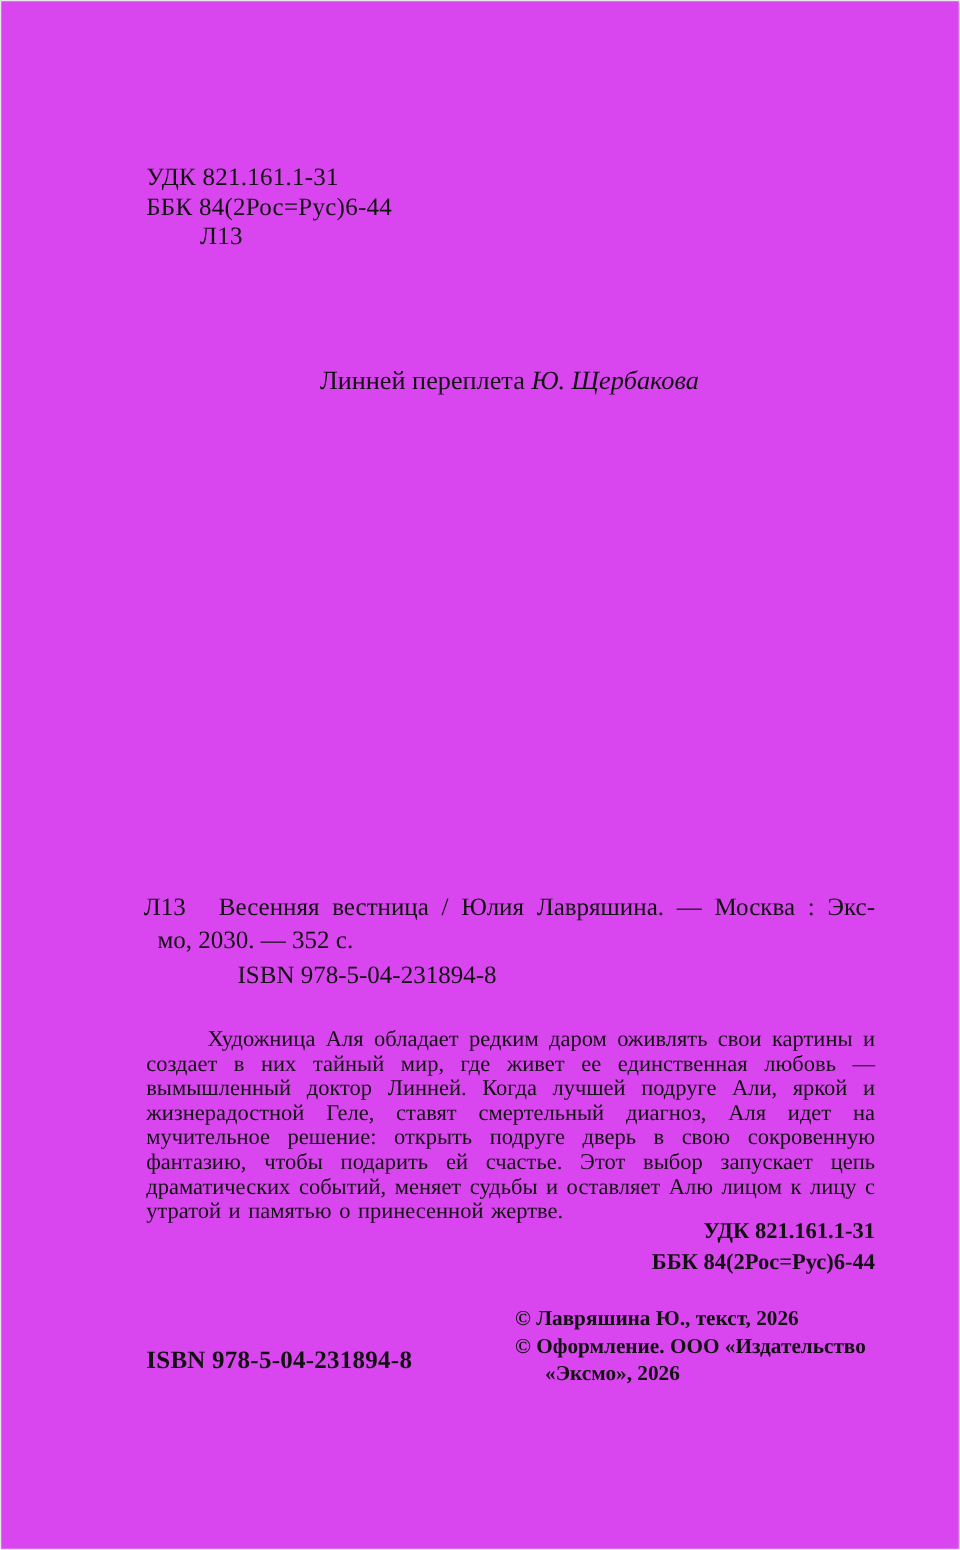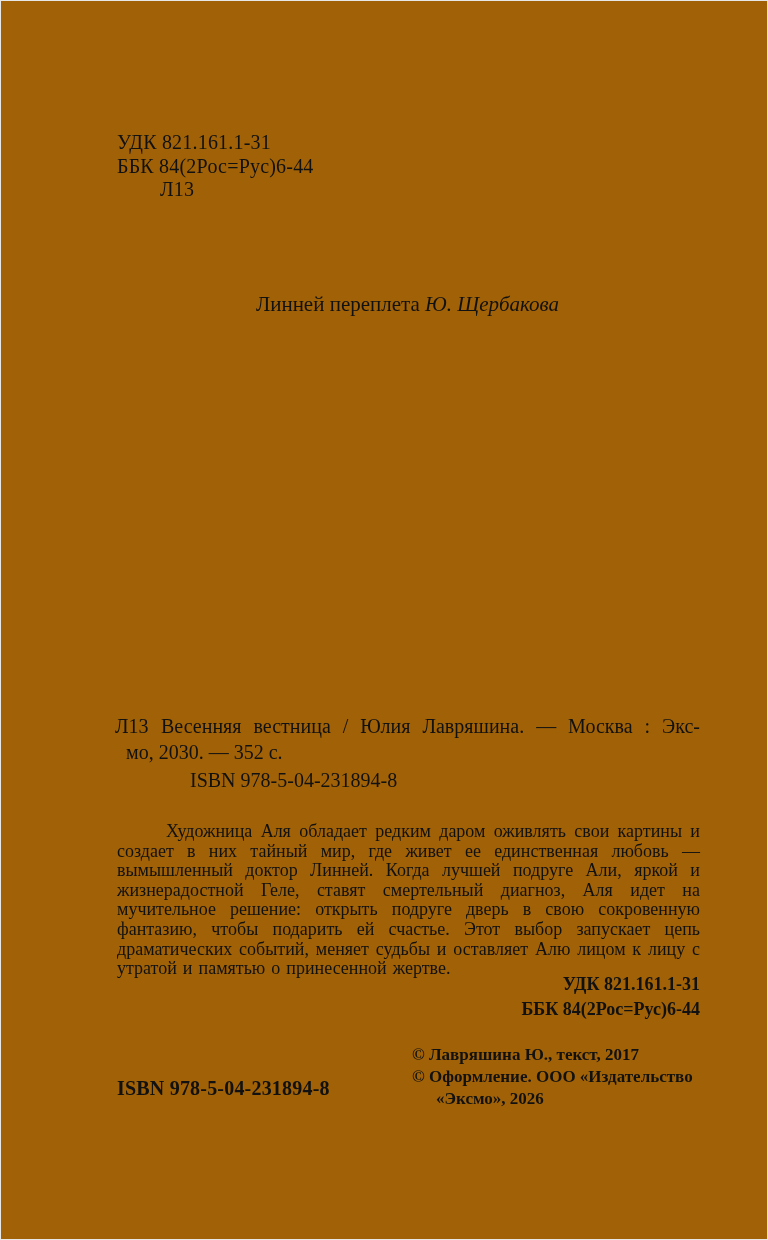--- a/index.html
+++ b/index.html
@@ -1,36 +1,36 @@
 <!DOCTYPE html>
 <html><head>
 <meta charset="utf-8">
 <style>
   html,body { margin:0; padding:0; background:#fff; }
   .page {
-    position:relative; width:768px; height:1240px; background:#a16207;
+    position:relative; width:768px; height:1240px; background:#d946ef;
     font-family:"Liberation Serif","DejaVu Serif",serif; color:#111;
     box-shadow: inset 0 0 0 1px #e7e7e7;
     overflow:hidden;
   }
   .abs { position:absolute; }
 
   
   .top-block { left:117px; top:131px; font-size:20px; line-height:23.5px; letter-spacing:0.2px; }
   .top-block .indent { padding-left:43px; }
 
   
   .design-credit { left:115px; top:292px; width:585px; text-align:center; font-size:21px; }
   .design-credit em { font-style:italic; }
 
   
   .card-author { left:163px; top:687px; font-size:20px; font-weight:bold; letter-spacing:0.2px; }
   .card-desc  { left:126px; top:713px; width:574px; font-size:20px; line-height:26px; }
   .card-label { position:absolute; left:-11px; top:0; }
-  .desc-line1 { padding-left:35px; text-align:justify; text-align-last:justify; }
+  .desc-line1 { padding-left:49px; text-align:justify; text-align-last:justify; }
   .card-isbn  { left:190px; top:769px; font-size:20px; }
 
   
   .annotation {
     left:117px; top:802px; width:583px;
     font-size:18px; line-height:19.6px;
     text-align:justify; text-indent:49px; word-spacing:1.5px;margin-top:20px;
   }
 
   
@@ -69,20 +69,20 @@
   <div class="abs card-isbn">ISBN 978-5-04-231894-8</div>
 
   <div class="abs annotation">Художница Аля обладает редким даром оживлять свои картины и создает в них тайный мир, где живет ее единственная любовь — вымышленный доктор Линней. Когда лучшей подруге Али, яркой и жизнерадостной Геле, ставят смертельный диагноз, Аля идет на мучительное решение: открыть подруге дверь в свою сокровенную фантазию, чтобы подарить ей счастье. Этот выбор запускает цепь драматических событий, меняет судьбы и оставляет Алю лицом к лицу с утратой и памятью о принесенной жертве.</div>
 
   <div class="abs class-right">
     <div>УДК 821.161.1-31</div>
     <div>ББК 84(2Рос=Рус)6-44</div>
   </div>
 
   <div class="abs copyright">
-    <div>© Лавряшина Ю., текст, 2017</div>
+    <div>© Лавряшина Ю., текст, 2026</div>
     <div>© Оформление. ООО «Издательство</div>
     <div class="cr-indent">«Эксмо», 2026</div>
   </div>
 
   <div class="abs isbn-bottom">ISBN 978-5-04-231894-8</div>
 
 </div>
 
 </body></html>

